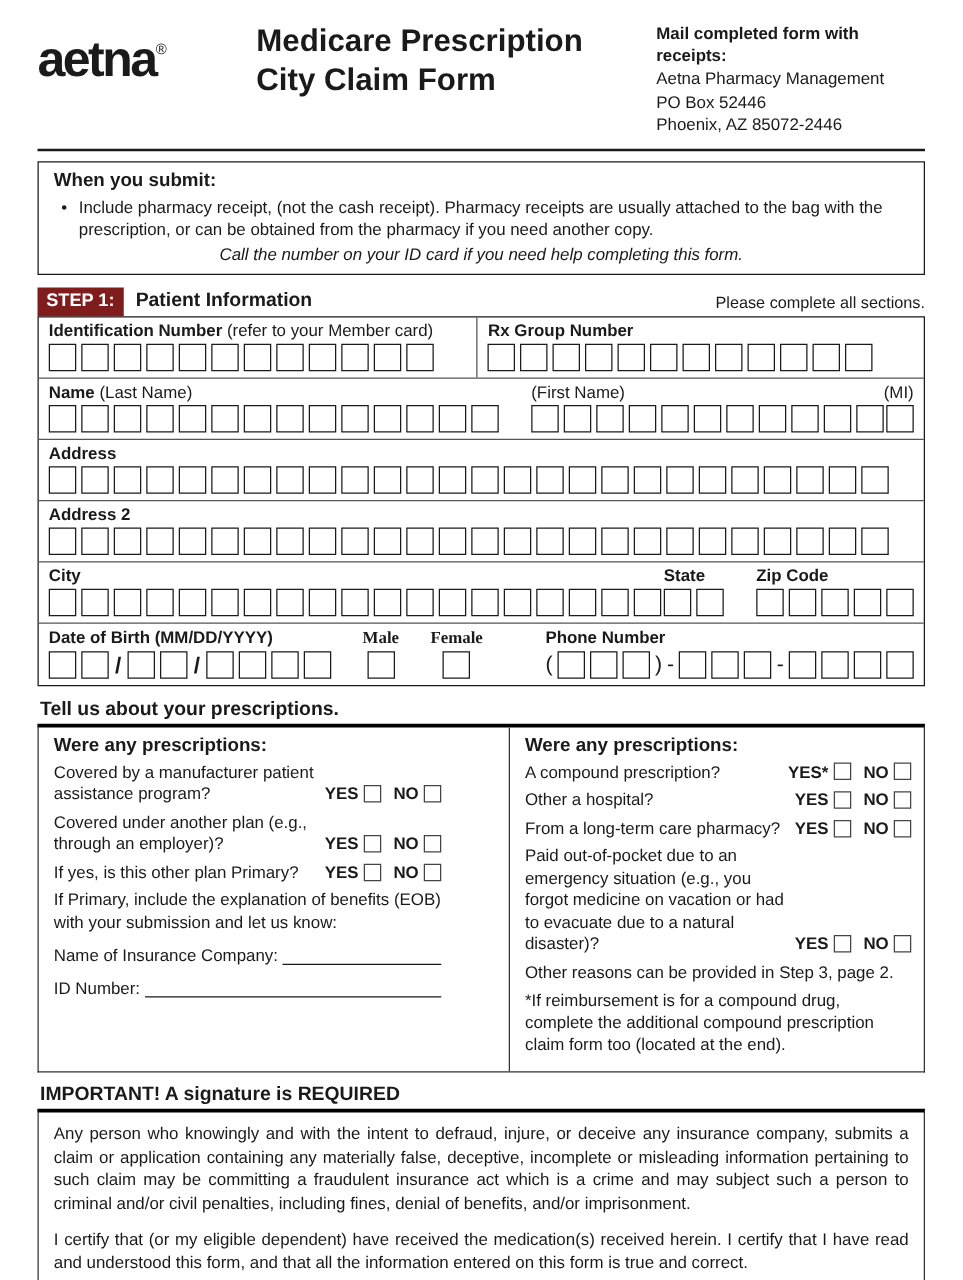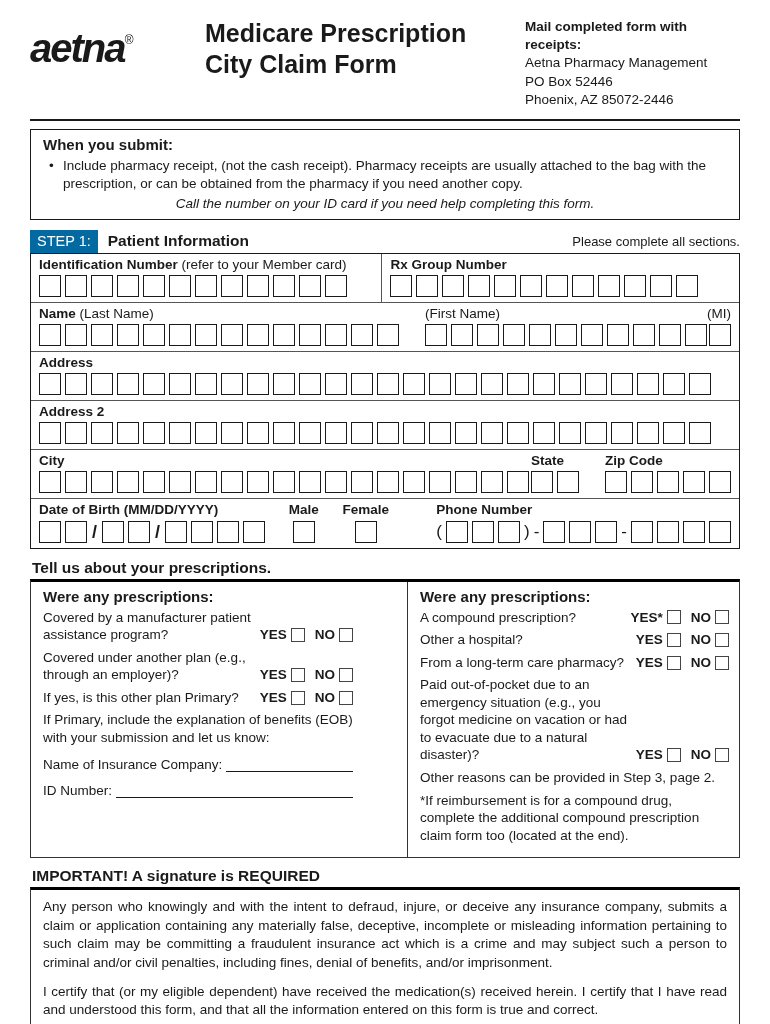--- a/index.html
+++ b/index.html
@@ -7,56 +7,56 @@
   body {
     width:770px; height:1024px;
     font-family:"Liberation Sans", sans-serif;
     color:#1a1a1a;
     padding:16px 30px 6px 30px;
     font-size:13.5px;
     position:relative;
   }
   
   .header { display:flex; align-items:flex-start; margin-bottom:10px; }
-  .logo { font-size:40px; font-weight:bold; letter-spacing:-2px; line-height:1; padding-top:12px; width:175px;font-style:italic; }
+  .logo { font-size:40px; font-weight:bold; letter-spacing:-2px; line-height:1; padding-top:12px; width:175px; }
   .logo sup { font-size:12px; letter-spacing:0; vertical-align:18px; font-weight:normal; }
   .title-block { width:320px; font-size:25px; font-weight:bold; line-height:1.25; padding-top:2px; }
   .mail-block { flex:1; font-size:13.5px; line-height:1.35; padding-top:2px; }
   .mail-block .mail-head { font-weight:bold; }
   .top-rule { border:none; border-top:2.5px solid #1a1a1a; margin:4px 0 8px 0; }
   
   .submit-box { border:1.7px solid #1a1a1a; padding:6px 12px 8px 12px; margin-bottom:10px; }
   .submit-box h2 { font-size:15px; margin-bottom:4px; }
   .submit-box ul { list-style:none; margin-left:4px; }
   .submit-box li { padding-left:16px; position:relative; line-height:1.35; }
   .submit-box li::before { content:"•"; position:absolute; left:2px; }
   .submit-note { text-align:center; font-style:italic; margin-top:2px; }
   
   .step-bar { display:flex; align-items:center; margin-top:6px; }
-  .step-badge { background:#0369a1; color:#fff; font-weight:normal; font-size:14.5px; padding:3px 7px 4px 7px; }
+  .step-badge { background:#7f1d1d; color:#fff; font-weight:bold; font-size:14.5px; padding:3px 7px 4px 7px; }
   .step-title { font-weight:bold; font-size:15.5px; margin-left:10px; flex:1; }
   .step-note { font-size:13px; }
   
   .ptable { border:1.7px solid #1a1a1a; border-top:1.2px solid #1a1a1a; }
   .trow { padding:3px 8px 5px 8px; border-top:1px solid #555; }
   .trow:first-child { border-top:none; }
   .trow .lbl { font-size:13.5px; line-height:1.2; margin-bottom:2px; }
   .b { font-weight:bold; }
   .boxes { display:flex; gap:4px; align-items:flex-end; }
   .box { width:22px; height:22px; border:1.6px solid #1a1a1a; flex:none; background:#fff; }
   .cellsplit { display:flex; }
   .cellsplit > .cell { padding:3px 8px 5px 8px; }
   .cell-left { width:49.5%; }
   .cell-right { flex:1; border-left:1px solid #555; }
   .grp { display:flex; flex-direction:column; }
   .grp .lbl { margin-bottom:2px; }
   .hgap-lg { width:26px; }
   .slash { font-size:18px; font-weight:bold; line-height:22px; padding:0 1px; }
   .punct { font-size:17px; line-height:22px; font-weight:normal; }
-  .center { text-align:center; }
+  .center { text-align:center;font-family:Liberation Serif, serif; }
   
   .rx-heading { font-size:15.5px; font-weight:bold; margin:10px 0 2px 2px; }
   .rx-box { border:1px solid #333; border-top:3.5px solid #000; display:flex;gap:44px; }
   .rx-col { width:50%; padding:6px 10px 8px 12px; }
   .rx-col + .rx-col { border-left:1px solid #333; }
   .rx-col h3 { font-size:15px; margin-bottom:4px; }
   .q { display:flex; align-items:flex-end; margin-bottom:5px; line-height:1.3; }
   .q .qtext { flex:1; padding-right:6px; }
   .yn { display:flex; align-items:center; gap:4px; white-space:nowrap; }
   .yn .ynl { font-weight:bold; }

